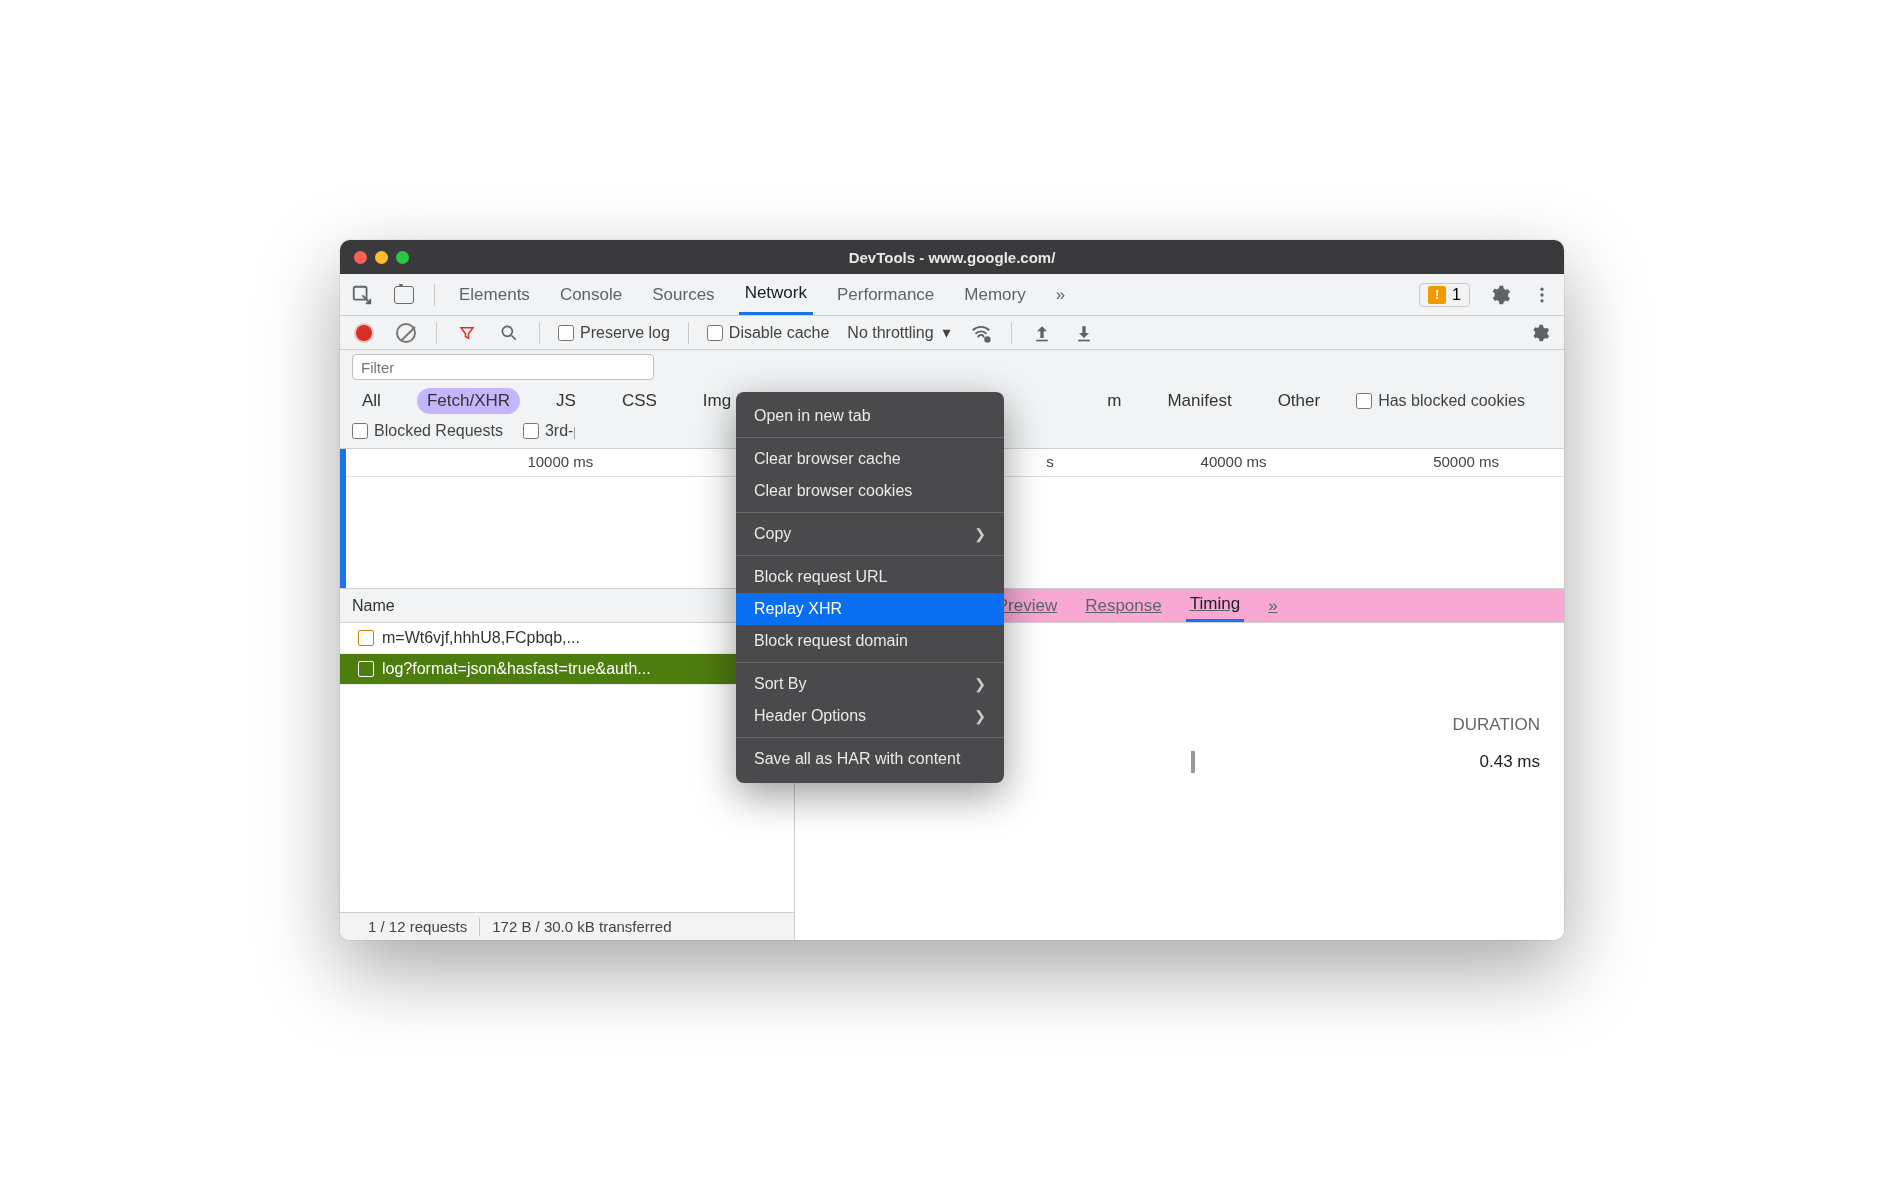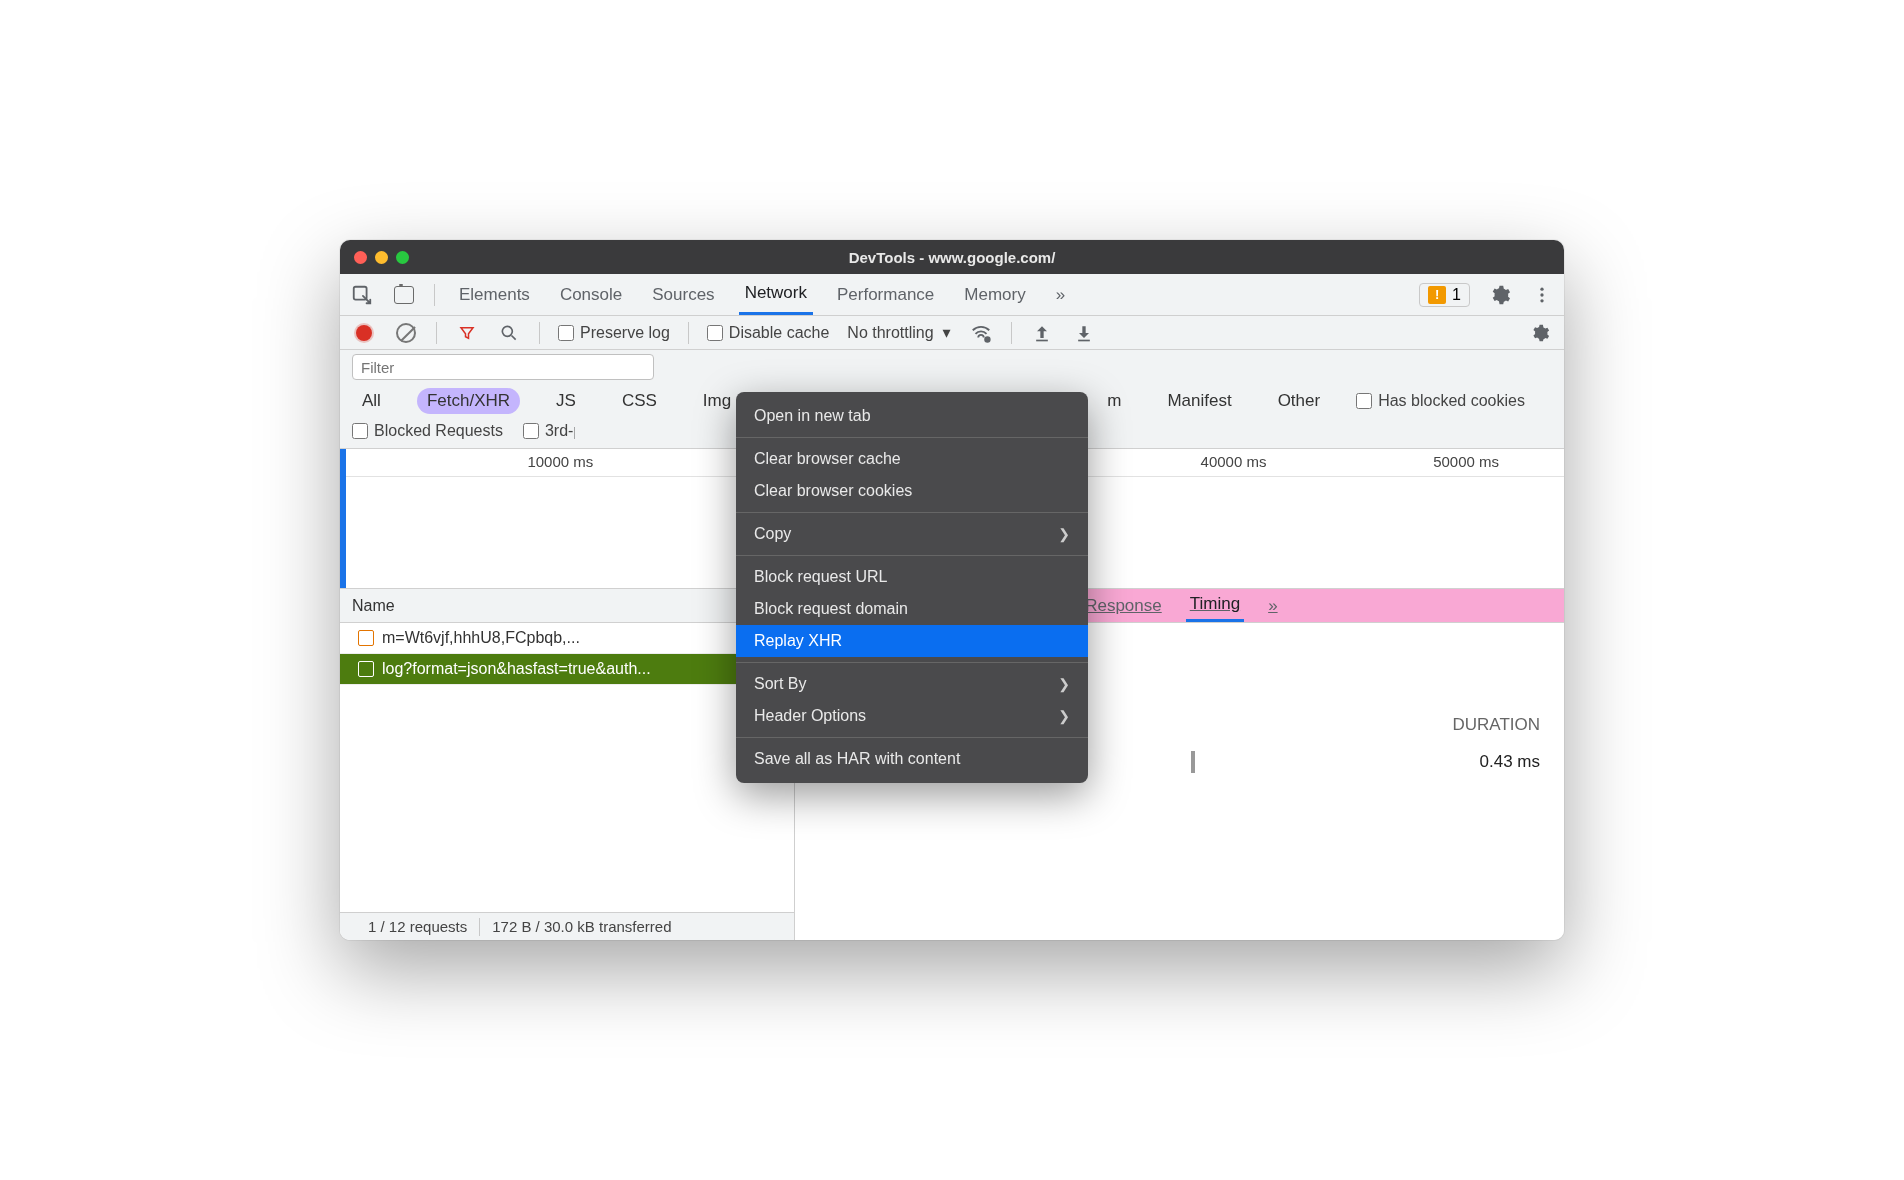--- a/index.html
+++ b/index.html
@@ -112,21 +112,21 @@
   .righttabs { background:#f9a8d4; height:34px; display:flex; align-items:center; gap:20px; padding:0 16px; border-bottom:1px solid #d0d0d0; font-size:17px; color:#5f6368;text-decoration:underline; }
   .righttabs .rt { height:100%; display:flex; align-items:center; padding:0 4px; cursor:pointer; }
   .righttabs .rt.active { color:#202124; border-bottom:3px solid #1a73e8; }
   .right-body { padding: 14px 24px; font-size:17px; color:#333; }
   .right-body .line { margin-bottom:8px; }
   .dur-row { display:flex; justify-content:space-between; margin-top:30px; color:#666; }
   .queue-row { display:flex; align-items:center; justify-content:space-between; margin-top:16px; padding-left:14px; }
   .queue-bar { width:4px; height:22px; background:#999; }
   
   .ctxmenu {
-    position:absolute; left:396px; top:152px; width:352px;
+    position:absolute; left:396px; top:152px; width:268px;
     background:#4a4a4c; border-radius:8px; padding:8px 0;
     box-shadow: 0 12px 40px rgba(0,0,0,0.4);
     z-index: 100;
   }
   .ctx-item {
     color:#e9e9e9; font-size:16px; padding:7px 18px; display:flex;
     justify-content:space-between; align-items:center; cursor:pointer;
   }
   .ctx-item.hl { background:#0a6ef0; color:#fff; }
   .ctx-sep { height:1px; background:#666; margin:5px 0; }
@@ -338,26 +338,26 @@
       </div>
     <div class="ctx-sep"></div>
     <div class="ctx-item">
       <span>Copy</span>
       <span class="ctx-arrow">❯</span>
     </div>
     <div class="ctx-sep"></div>
     <div class="ctx-item">
         <span>Block request URL</span>
       </div>
-    <div class="ctx-item">
-        <span>Block request domain</span>
-      </div>
     <div class="ctx-item hl">
         <span>Replay XHR</span>
       </div>
+    <div class="ctx-item">
+        <span>Block request domain</span>
+      </div>
     <div class="ctx-sep"></div>
     <div class="ctx-item">
       <span>Sort By</span>
       <span class="ctx-arrow">❯</span>
     </div>
     <div class="ctx-item">
       <span>Header Options</span>
       <span class="ctx-arrow">❯</span>
     </div>
     <div class="ctx-sep"></div>

